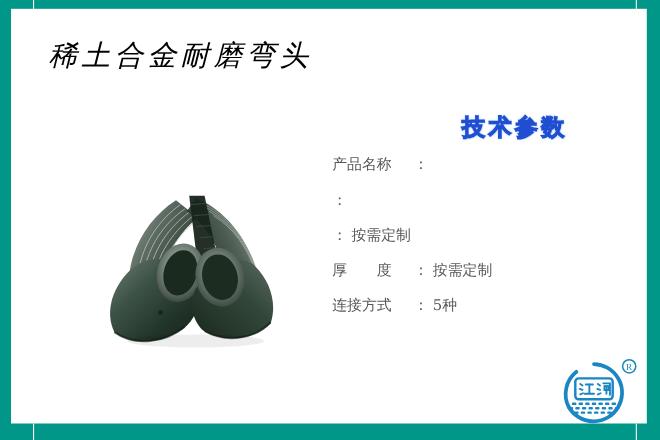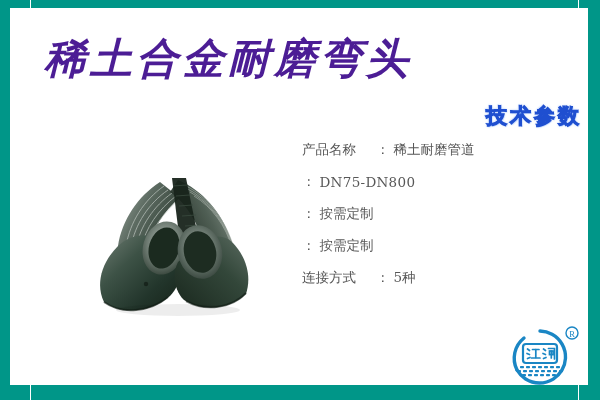--- a/index.html
+++ b/index.html
@@ -38,25 +38,25 @@
   .notch-top-right  { left: 578px; top: 0;   width: 1px; height: 8px; }
   .notch-bot-left   { left: 30px;  top: 385px; width: 1px; height: 15px; }
   .notch-bot-right  { left: 578px; top: 385px; width: 1px; height: 15px; }
 
   
   .title {
     position: absolute;
     left: 44px;
     top: 38px;
     font-family: "DejaVu Serif", "Liberation Serif", serif;
-    font-size: 42px;
-    font-weight: bold;
+    font-size: 26px;
+    font-weight: normal;
     font-style: italic;
     letter-spacing: 4px;
-    color: #4c1d95;
+    color: #000000;
     white-space: nowrap;
     line-height: 1;
   }
 
   
   .photo {
     position: absolute;
     left: 60px;
     top: 160px;
     width: 240px;
@@ -66,21 +66,21 @@
 
   
   .spec-panel {
     position: absolute;
     left: 292px;
     top: 104px;
     width: 290px;
   }
 
   .spec-heading {
-    text-align: right;
+    text-align: center;
     font-family: "DejaVu Serif", "Liberation Serif", serif;
     font-size: 21px;
     font-weight: bold;
     letter-spacing: 3px;
     color: #6a96e8;
     -webkit-text-stroke: 1px #1f4fd0;
     text-shadow:
        1px 1px 0 #c8dcff,
       -1px -1px 0 #dfe9ff,
        0 0 3px #aac6f5;
@@ -240,34 +240,33 @@
 
   <div class="spec-panel">
 
     <div class="spec-heading">技术参数</div>
 
     <ul class="spec-list">
 
       <li class="spec-row">
         <span class="spec-label">产品名称</span>
         <span class="spec-colon">：</span>
-        <span class="spec-value">稀土耐磨管道</span>
-      </li>
-
-      <li class="spec-row">
-        <span class="spec-colon">：</span>
-        <span class="spec-value mono">DN75-DN800</span>
+      </li>
+
+      <li class="spec-row">
+        <span class="spec-colon">：</span>
       </li>
 
       <li class="spec-row">
         <span class="spec-colon">：</span>
         <span class="spec-value">按需定制</span>
       </li>
 
       <li class="spec-row">
+        <span class="spec-label spaced">厚　　度</span>
         <span class="spec-colon">：</span>
         <span class="spec-value">按需定制</span>
       </li>
 
       <li class="spec-row">
         <span class="spec-label">连接方式</span>
         <span class="spec-colon">：</span>
         <span class="spec-value">5种</span>
       </li>
 

